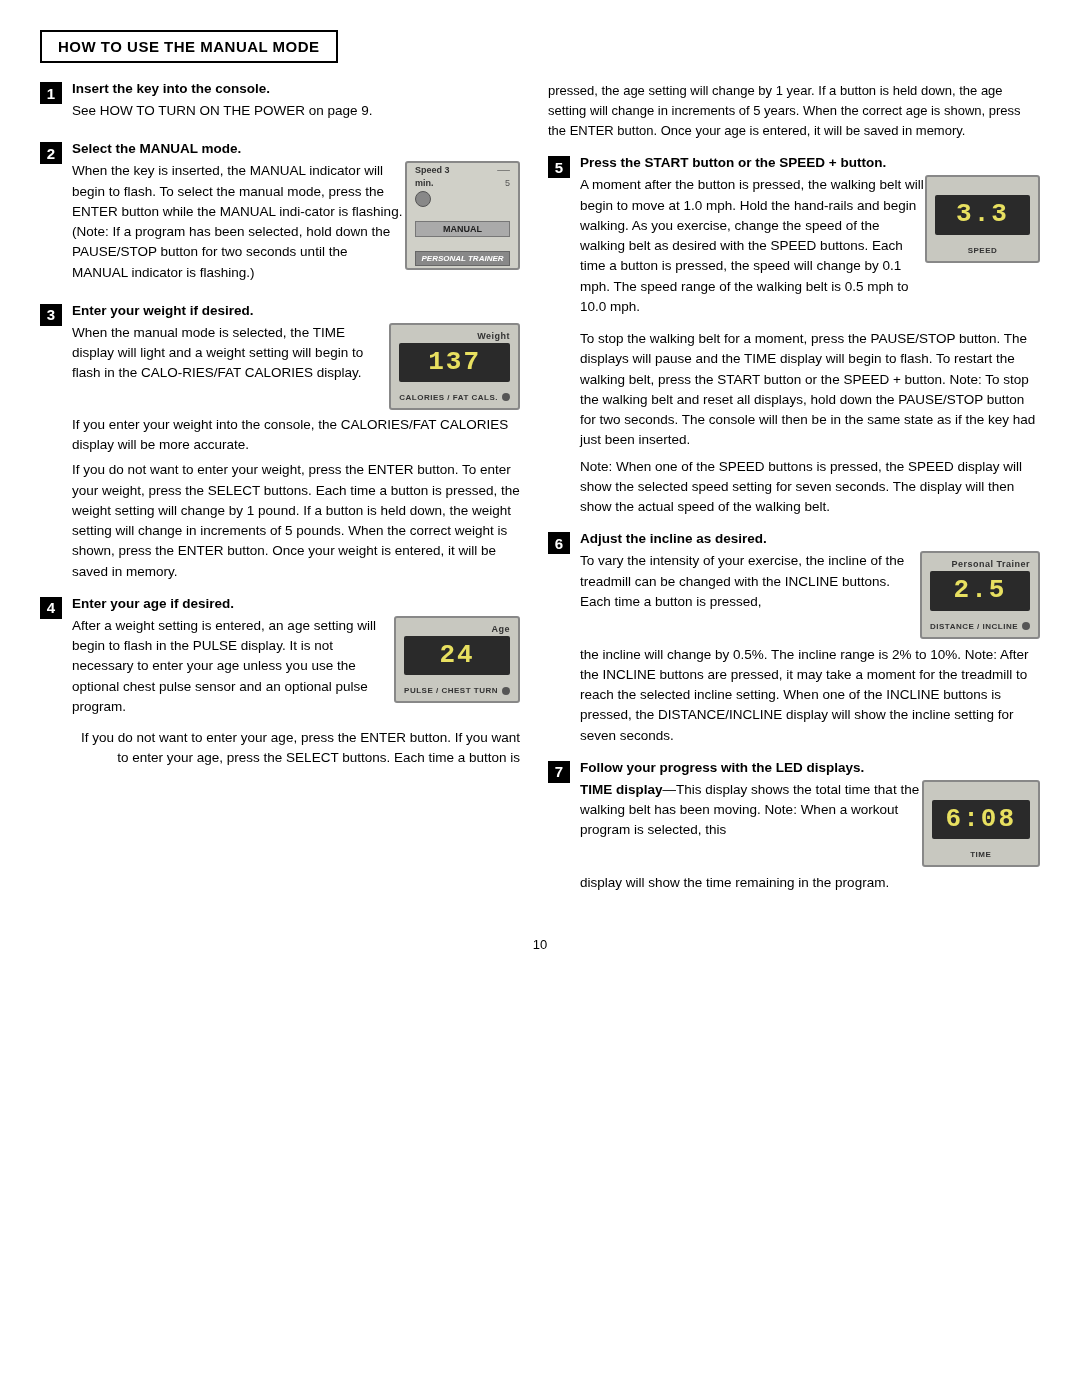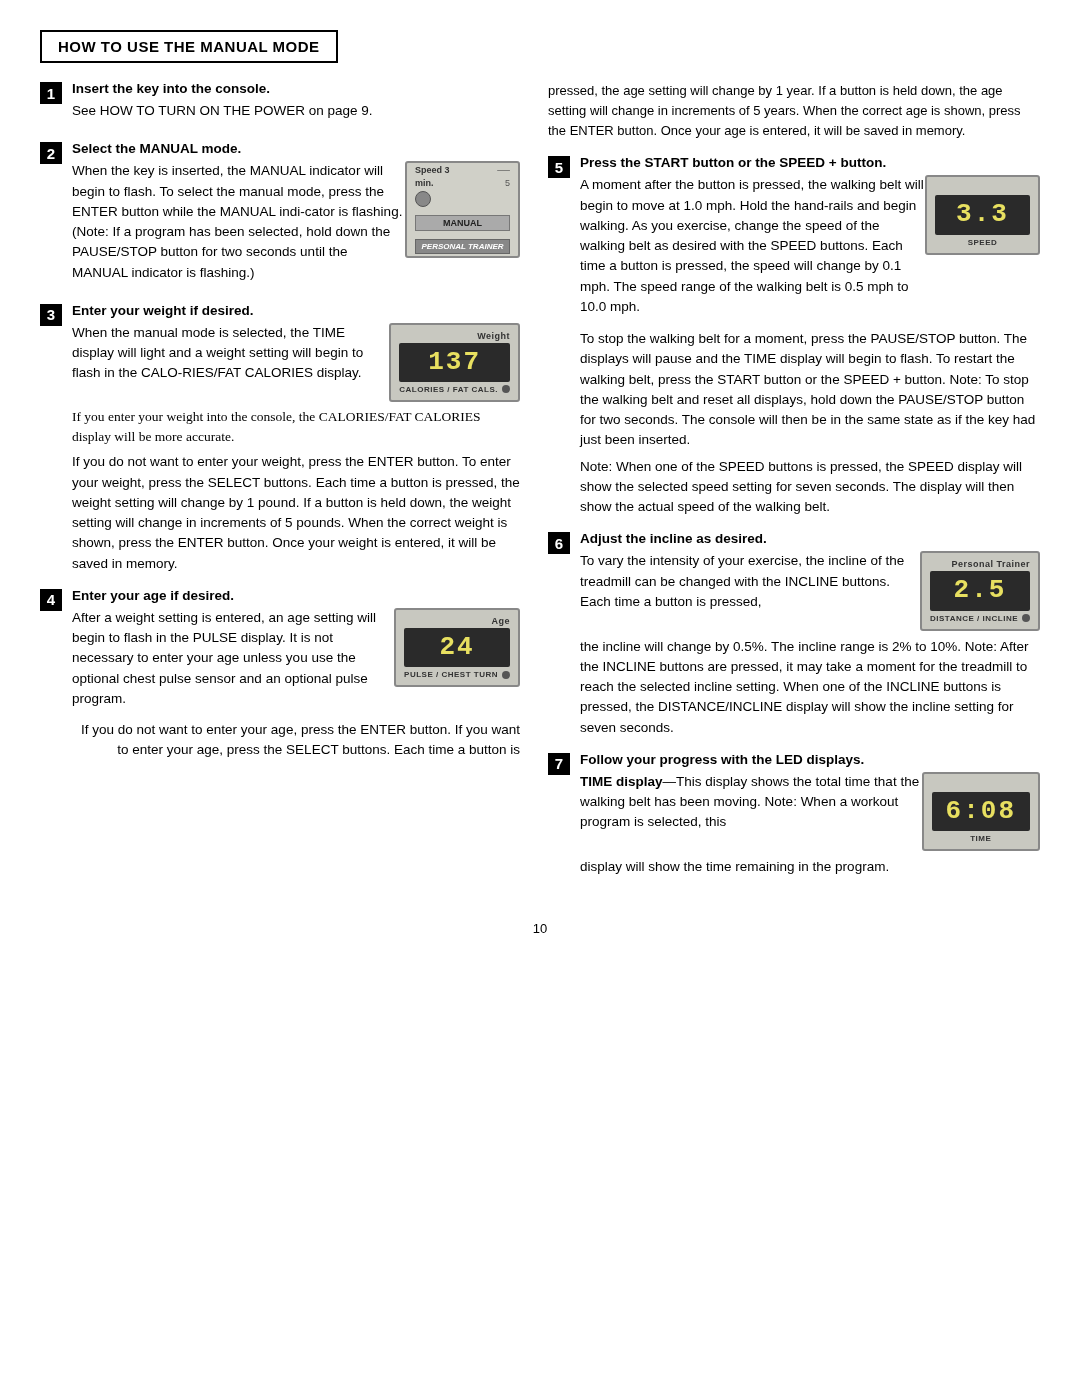--- a/index.html
+++ b/index.html
@@ -112,21 +112,21 @@
       padding: 4px 14px;
       border-radius: 2px;
       letter-spacing: 2px;
       line-height: 1.2;
     }
 
     .lcd-panel .panel-bottom-label {
       font-size: 8px;
       text-align: center;
       color: #333;
-      margin-top: 3px;
+      margin-top: 11px;
       font-weight: bold;
       letter-spacing: 0.5px;
       display: flex;
       align-items: center;
       justify-content: center;
       gap: 4px;
     }
 
     .lcd-panel .panel-bottom-label .dot {
       width: 8px;
@@ -174,21 +174,21 @@
       color: #555;
     }
 
     .console-manual-box {
       background: #aaa;
       border: 1px solid #777;
       padding: 2px 5px;
       font-size: 9px;
       font-weight: bold;
       text-align: center;
-      margin: 8px 0;
+      margin: 14px 0;
       color: #222;
     }
 
     .console-trainer-box {
       background: #888;
       border: 1px solid #666;
       padding: 2px 5px;
       font-size: 8px;
       font-weight: bold;
       text-align: center;
@@ -276,21 +276,21 @@
           </div>
           <div class="lcd-panel">
             <div class="panel-label">Weight</div>
             <div class="lcd-display">137</div>
             <div class="panel-bottom-label">
               <span>CALORIES / FAT CALS.</span>
               <span class="dot"></span>
             </div>
           </div>
         </div>
-        <p style="margin-top:5px; line-height:1.5;font-family:Liberation Serif, serif;">If you enter your weight into the console, the CALORIES/FAT CALORIES display will be more accurate.</p>
+        <p style="margin-top:5px; line-height:1.5;">If you enter your weight into the console, the CALORIES/FAT CALORIES display will be more accurate.</p>
         <p style="margin-top:5px; line-height:1.5;">If you do not want to enter your weight, press the ENTER button. To enter your weight, press the SELECT buttons. Each time a button is pressed, the weight setting will change by 1 pound. If a button is held down, the weight setting will change in increments of 5 pounds. When the correct weight is shown, press the ENTER button. Once your weight is entered, it will be saved in memory.</p>
       </div>
     </div>
 
     <div class="step">
       <div class="step-number">4</div>
       <div class="step-content">
         <h3>Enter your age if desired.</h3>
         <div class="step-body">
           <div class="step-text">

